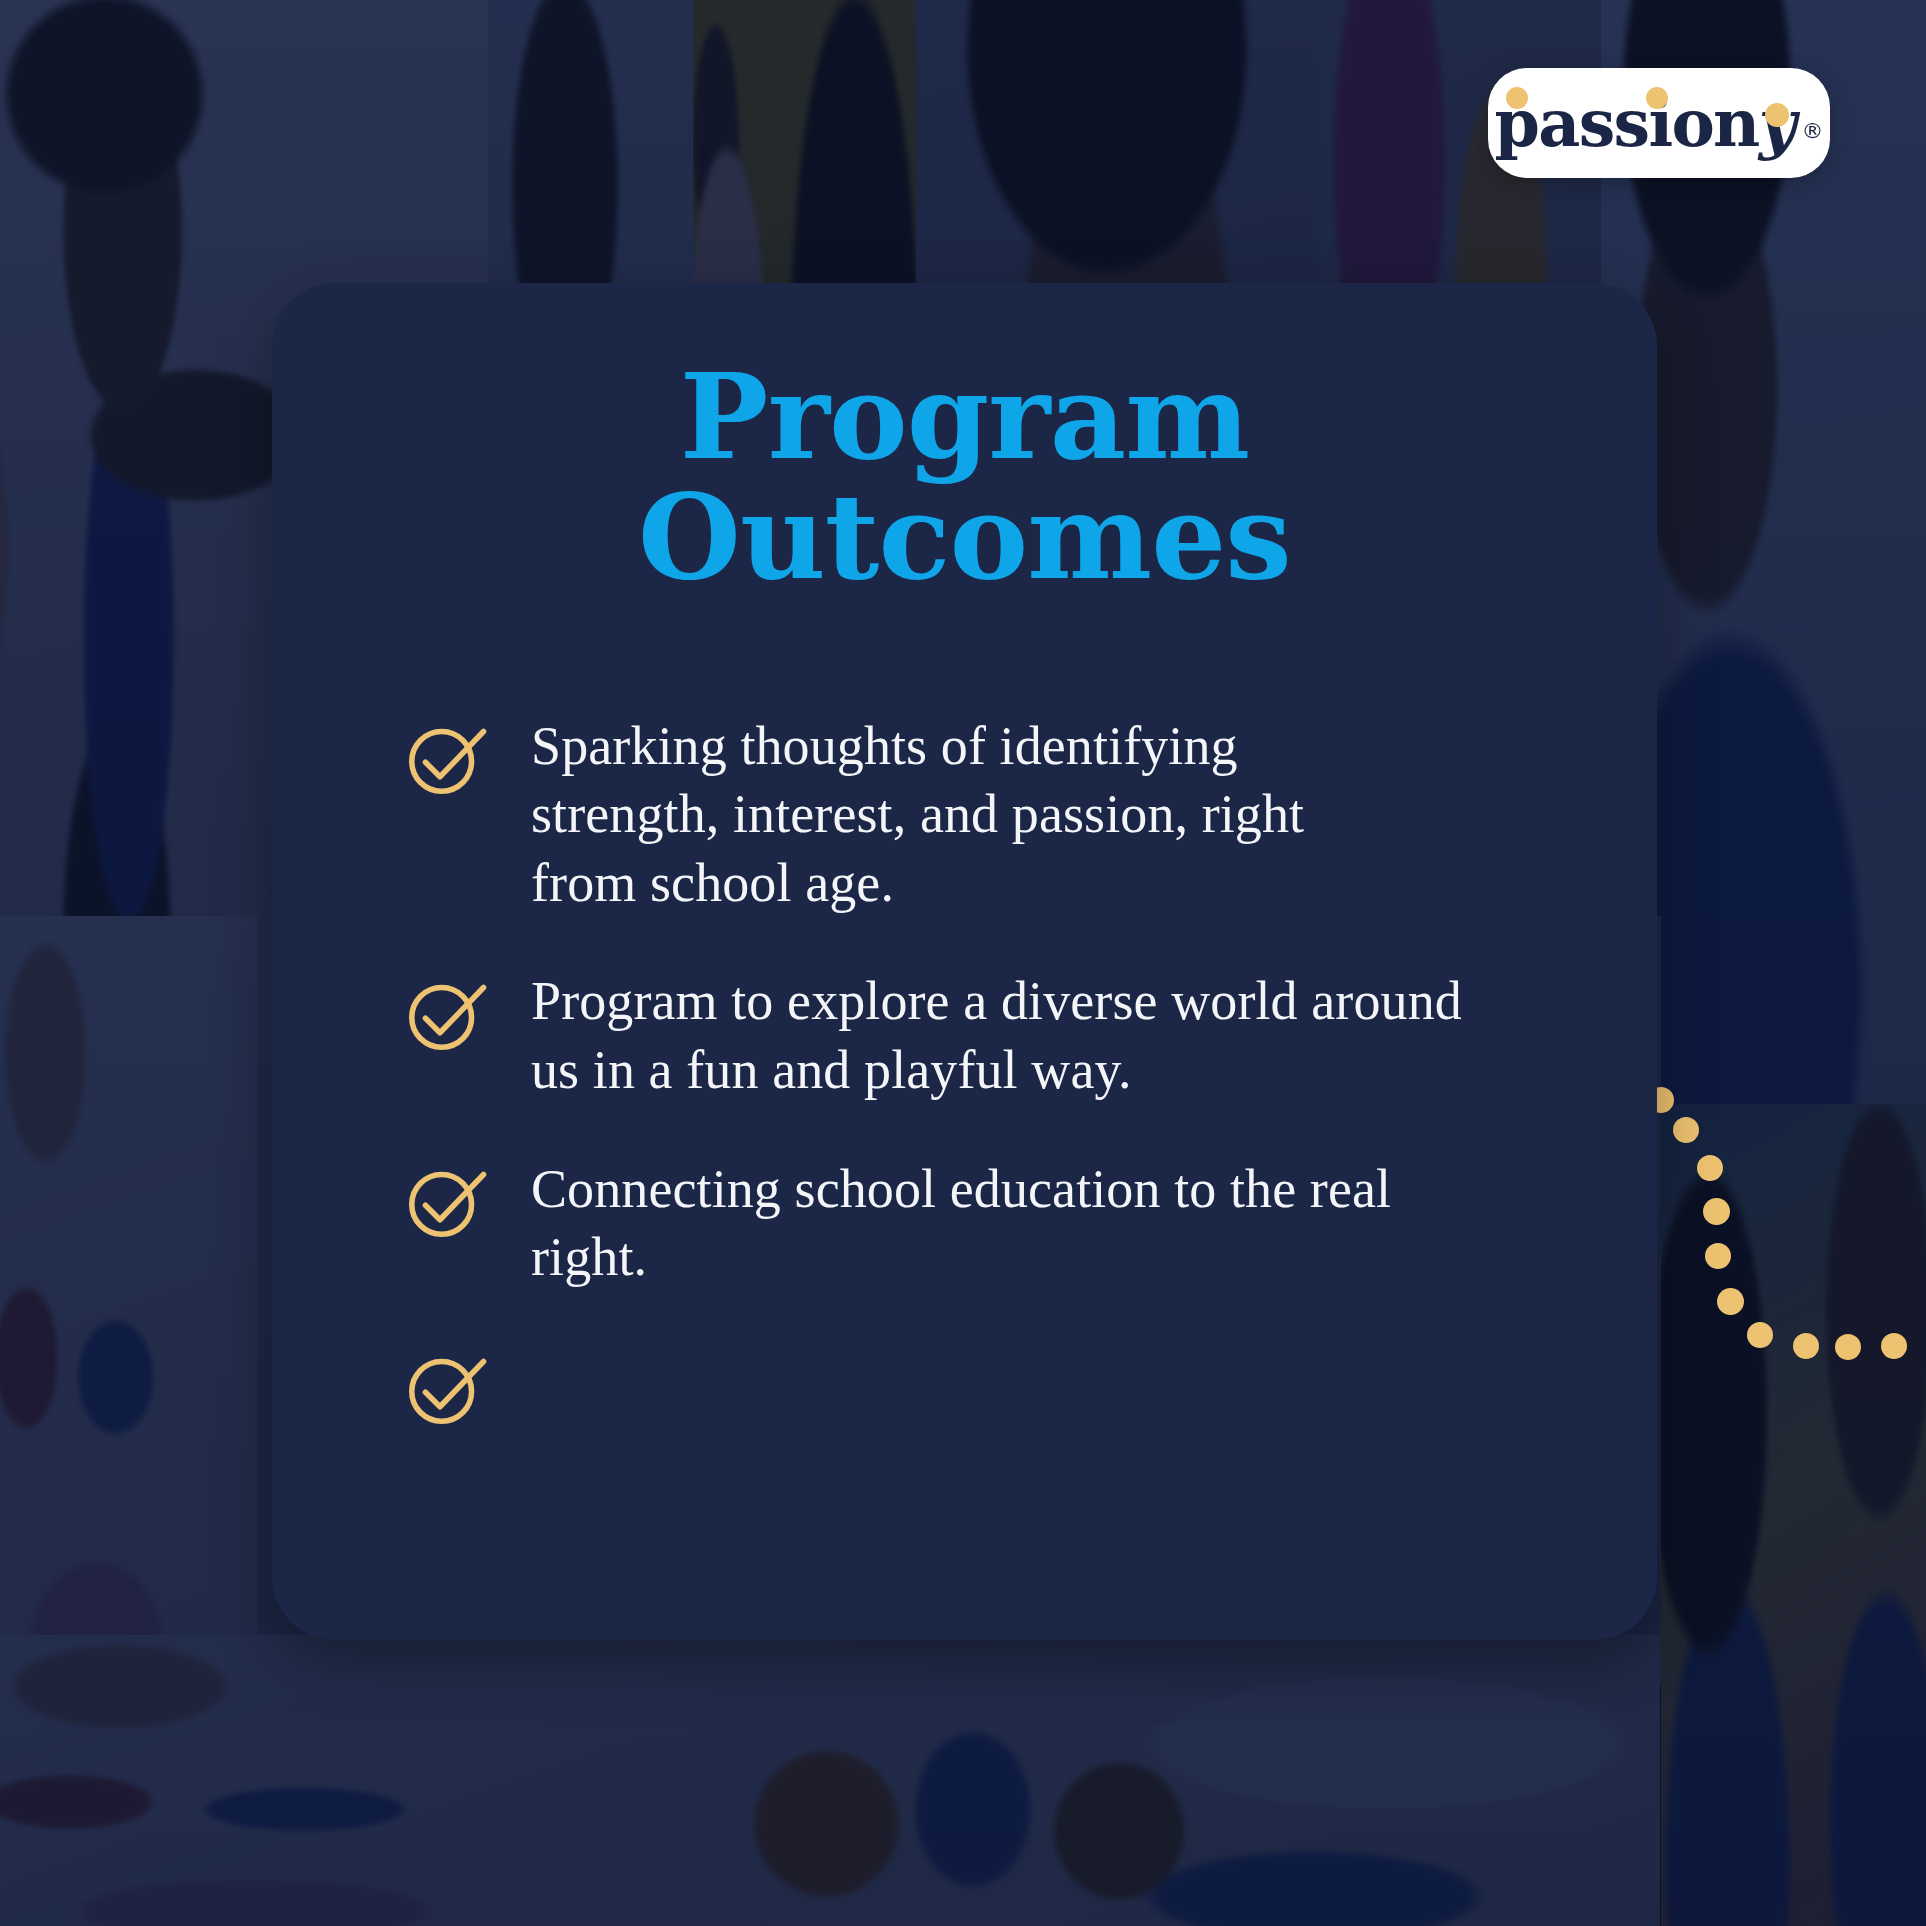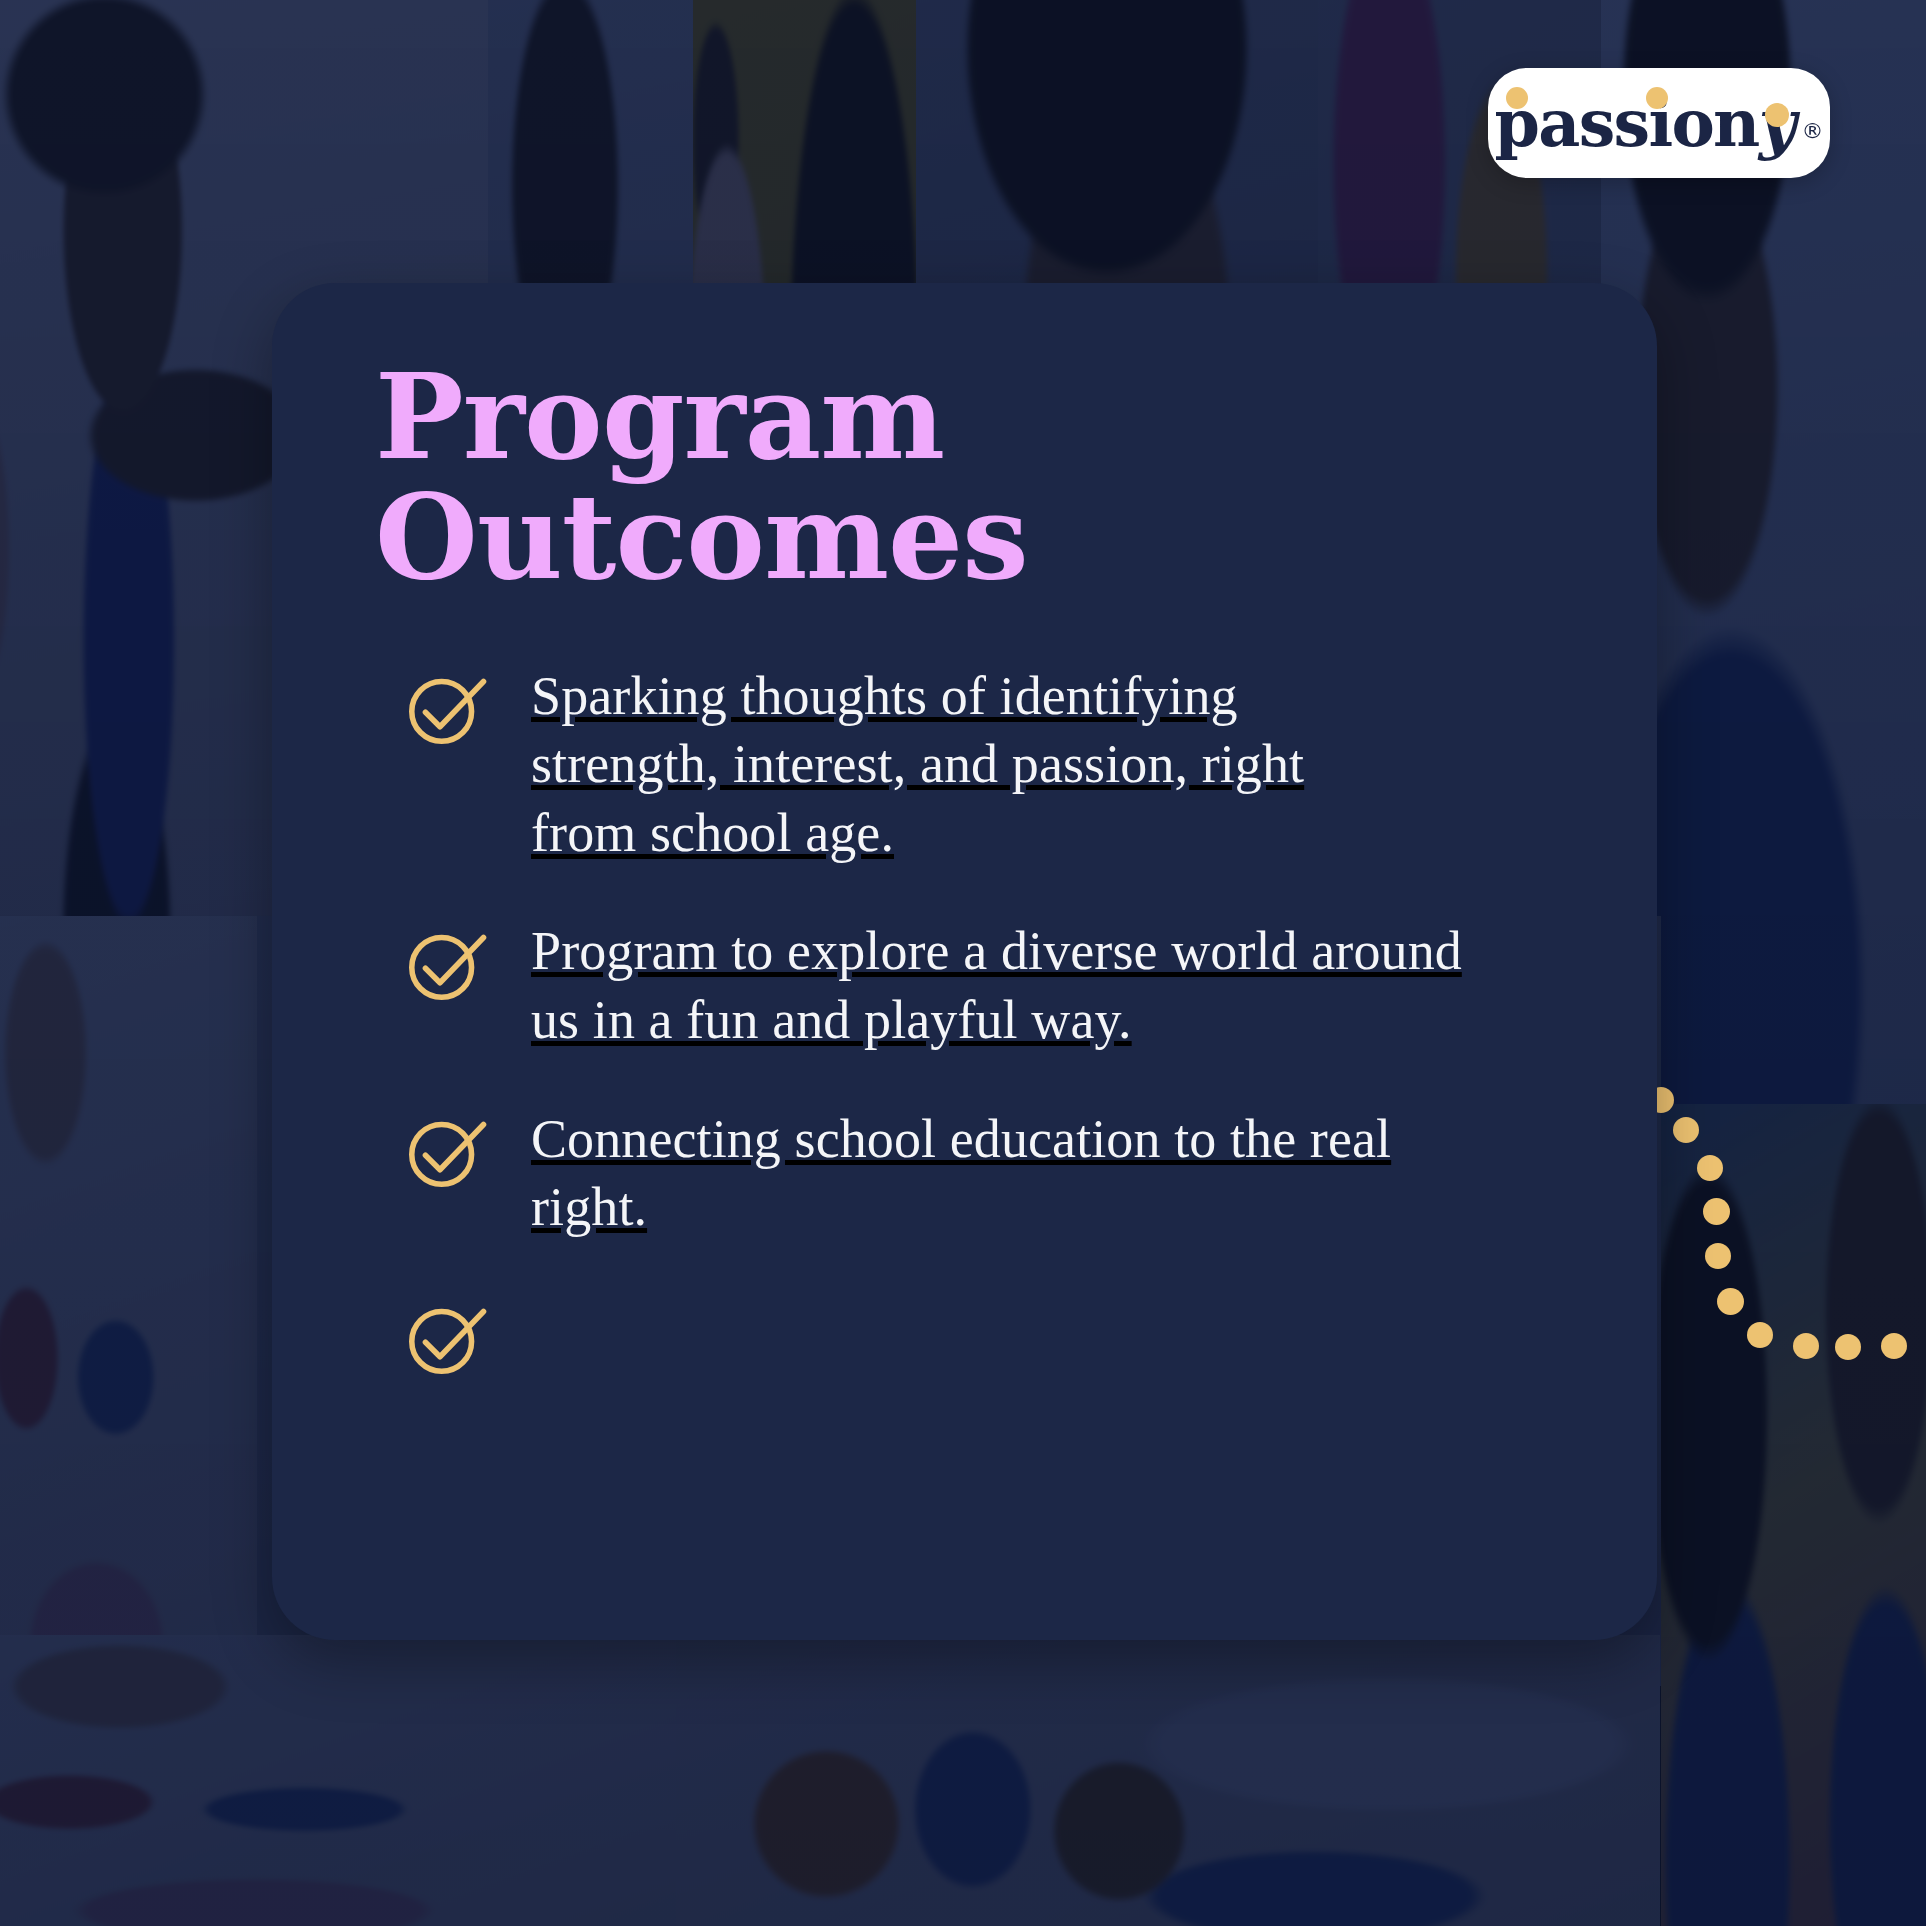--- a/index.html
+++ b/index.html
@@ -158,34 +158,34 @@
     left:272px;top:283px;
     width:1385px;height:1357px;
     background:#1c2747;
     border-radius:63px;
     box-shadow:0 20.5px 60px rgba(0,0,0,.32);
     overflow:hidden;
   }
 
   .card-title{
     margin:74px 0 0 0;
-    color:#f0abfc;
+    text-align:center;
+    color:#0ea5e9;
     font-family:"DejaVu Serif", serif;
     font-weight:700;
     font-size:118px;
     line-height:1.02;
     letter-spacing:-0.9px;
     padding:0 103px;
   }
   .card-title .l2{display:block;}
 
   .bullets{
-    margin-top:64px;
+    margin-top:114px;
     padding:0 103px 0 132px;
-    text-decoration:underline;
   }
   .bullet{
     display:flex;
     align-items:flex-start;
     margin-bottom:50px;
   }
   .bullet:last-child{margin-bottom:0;}
   .check-wrap{
     flex:0 0 auto;
     width:89px;height:82px;

